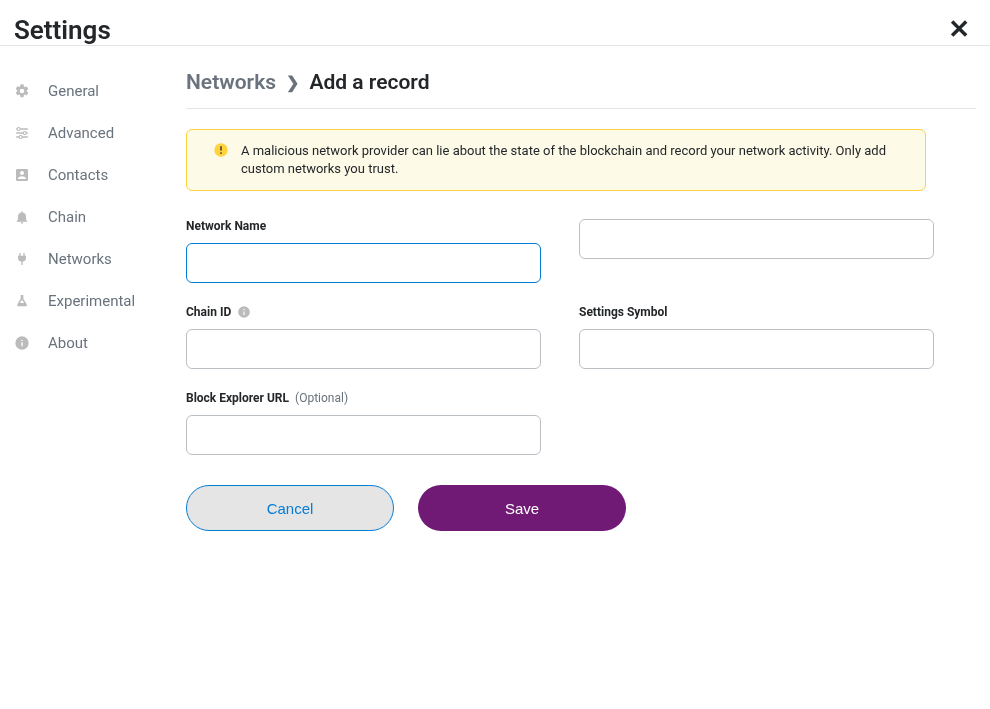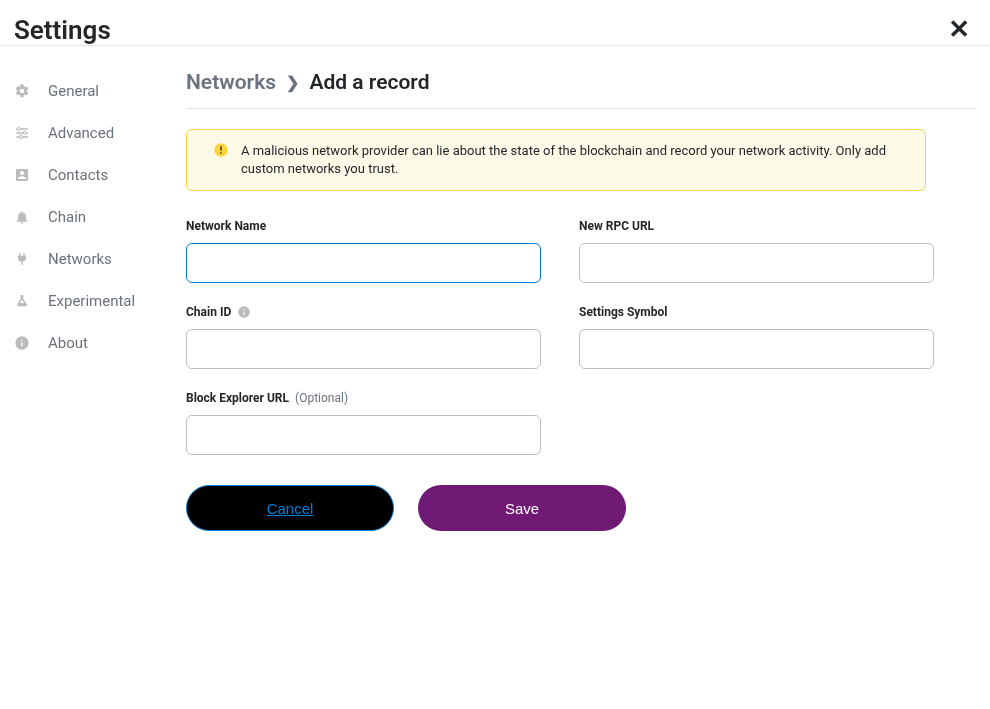--- a/index.html
+++ b/index.html
@@ -137,24 +137,23 @@
 .btn {
   width: 208px;
   height: 46px;
   border-radius: 24px;
   font-size: 15px;
   font-weight: 500;
   cursor: pointer;
   border: none;
 }
 .btn-cancel {
-  background: #000000;
+  background: #e5e5e5;
   border: 1px solid #037dd6;
   color: #037dd6;
-  text-decoration: underline;
 }
 .btn-save {
   background: #701a75;
   color: #fff;
   cursor: not-allowed;
 }
 </style>
 </head>
 <body>
 
@@ -261,21 +260,20 @@
     </div>
 
     <div class="form">
 
       <div class="field">
         <label class="field-label">Network Name</label>
         <input class="text-input focused" type="text" value="" style="">
       </div>
 
       <div class="field">
-        <label class="field-label">New RPC URL</label>
         <input class="text-input" type="text" value="" style="">
       </div>
 
       <div class="field">
         <label class="field-label">
           <span>Chain ID</span>
           <span class="info-dot">
             <svg viewBox="0 0 24 24">
                 <path d="M12 2a10 10 0 1 0 0 20 10 10 0 0 0 0-20zm1 15h-2v-6h2v6zm0-8h-2V7h2v2z"></path>
               </svg>

